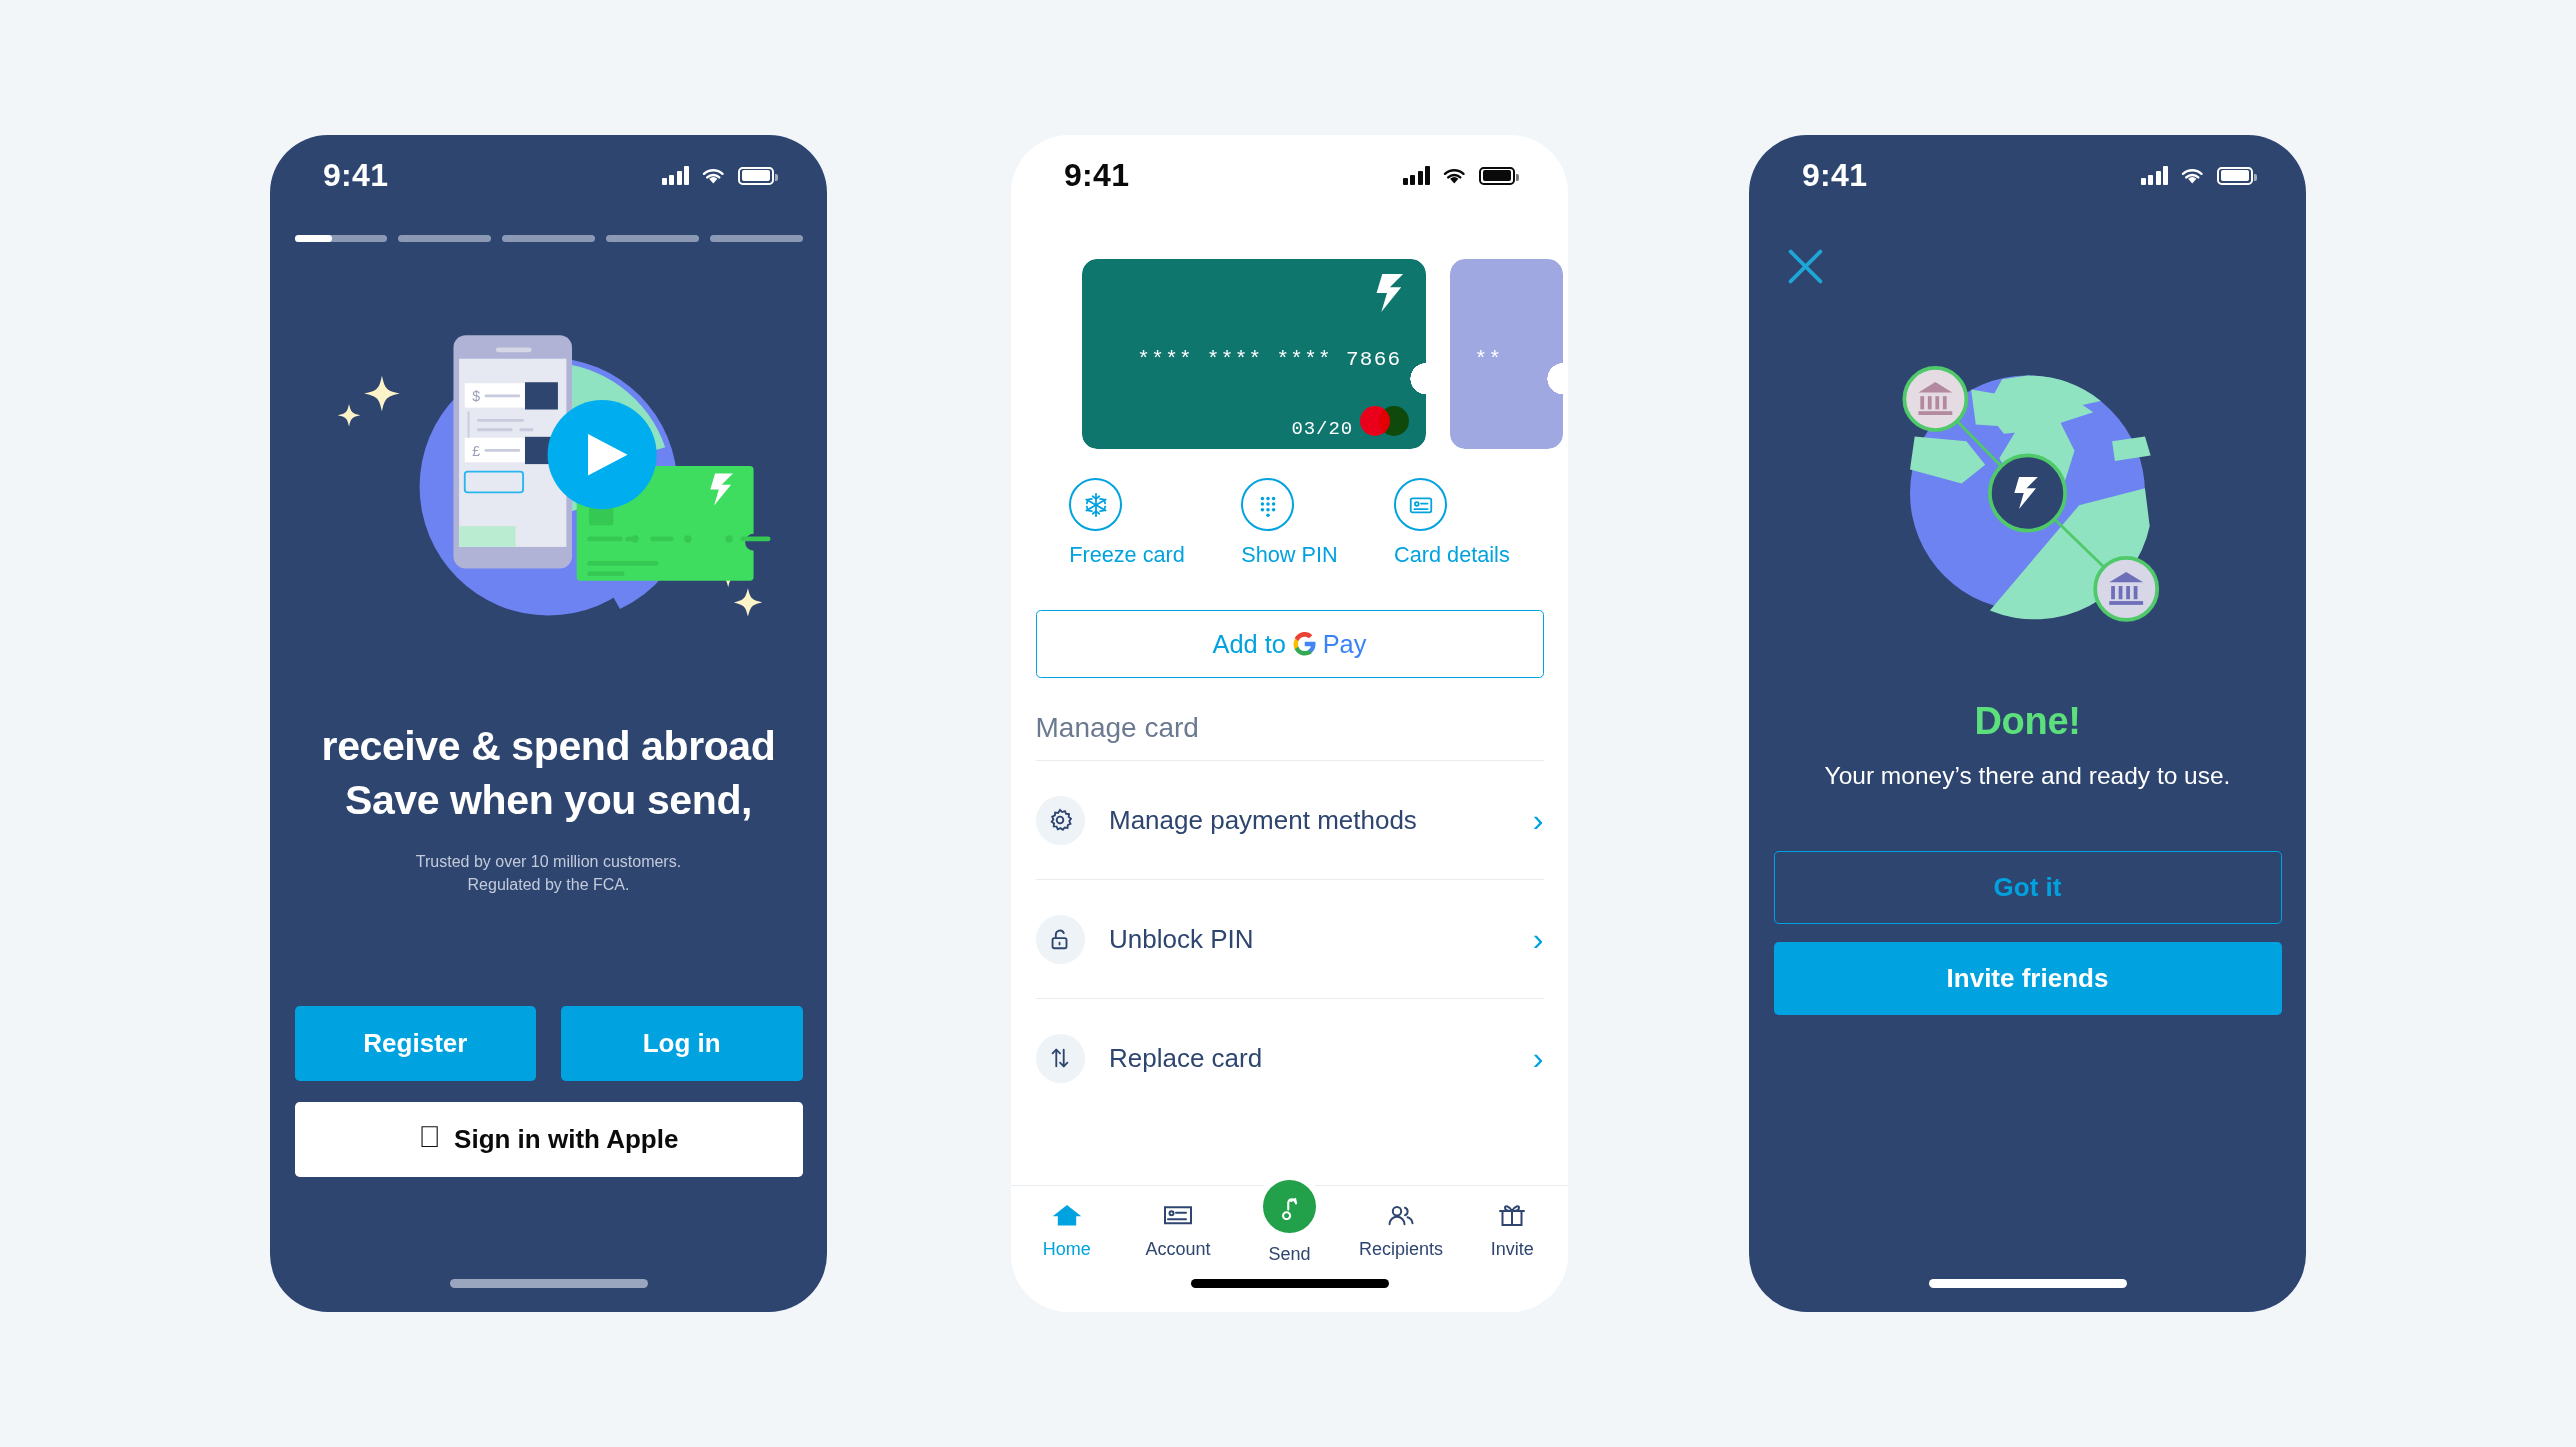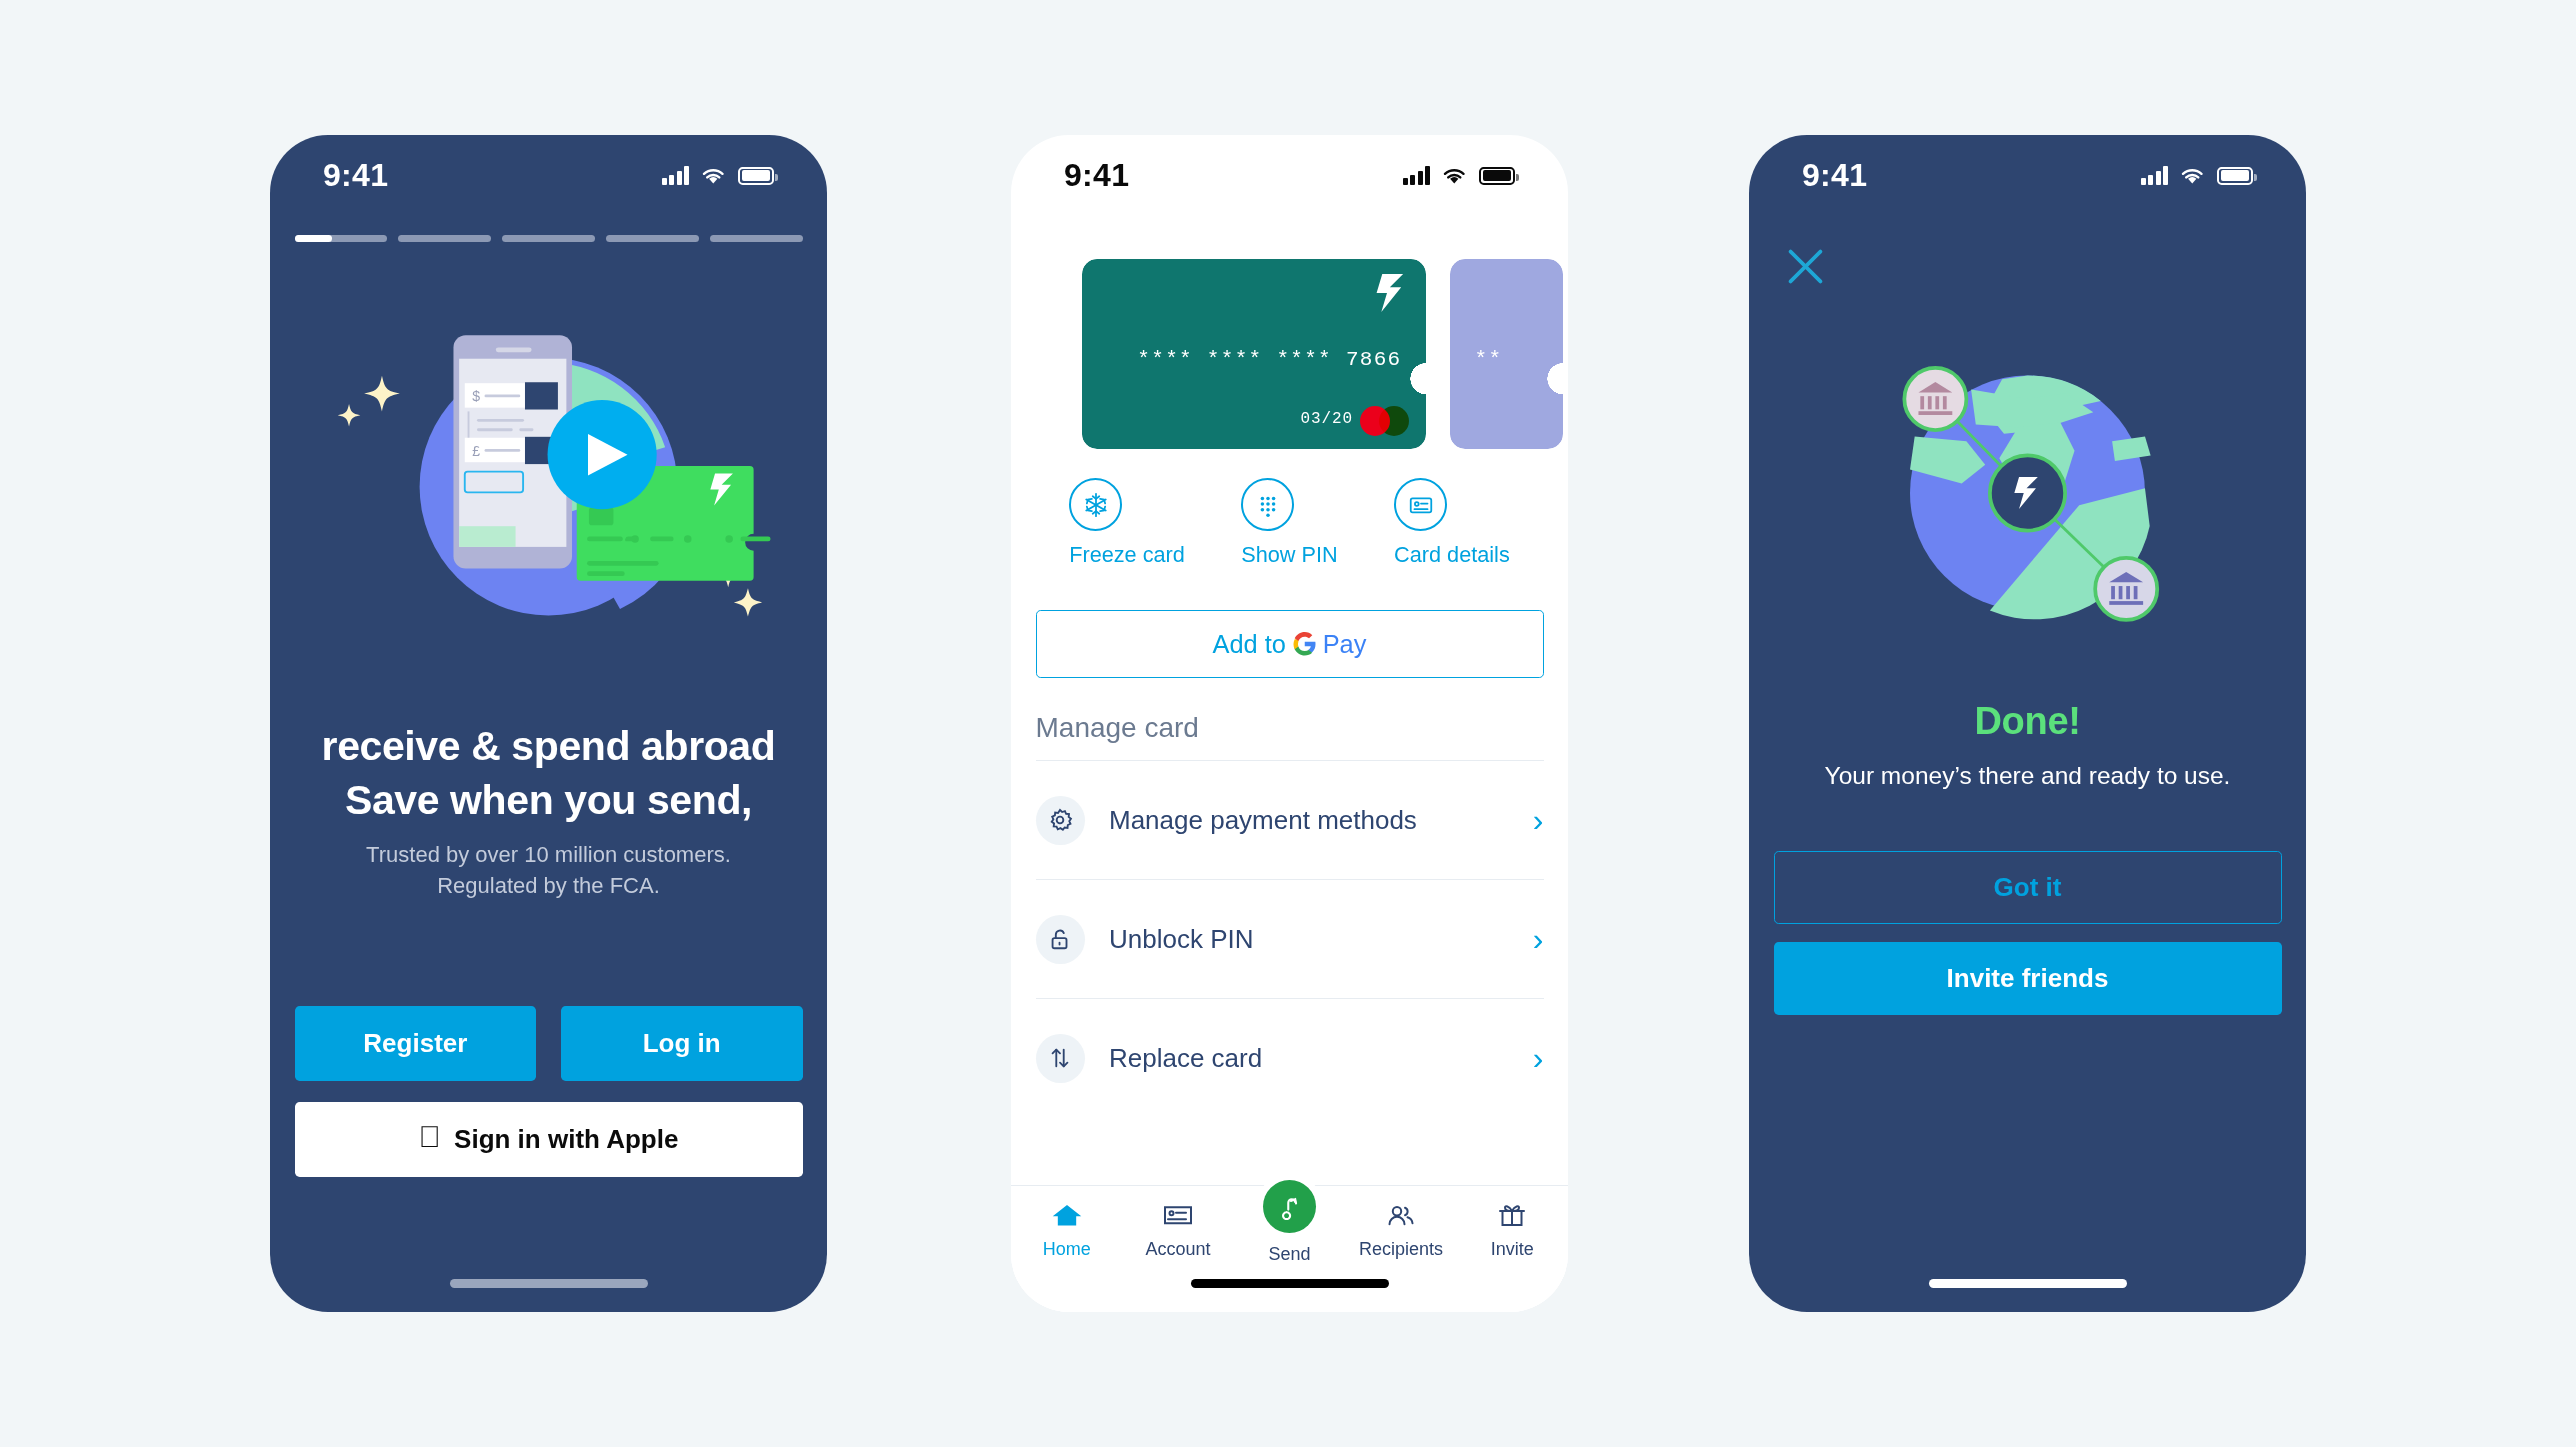--- a/index.html
+++ b/index.html
@@ -63,21 +63,21 @@
     position: absolute; top: 100px; left: 24.5px; right: 24.5px;
     display: flex; gap: 11.3px;
   }
   .progress-seg { flex: 1; height: 6.6px; border-radius: 3.8px; background: #8c99b4; position: relative; }
   .progress-seg .fill { position:absolute; left:0; top:0; bottom:0; background:#ffffff; border-radius:3.8px; }
 
   .illus-1 { position: absolute; left: 0; right: 0; top: 171px; height: 367px; }
 
   .p1-text { position: absolute; left: 0; right: 0; top: 584px; text-align: center; padding: 0 34px; }
   .p1-title { color:#fff; font-size: 41px; font-weight: bold; line-height: 1.32; letter-spacing: -0.4px; }
-  .p1-sub { color:#c3cbdb; font-size: 22px; line-height: 1.42; margin-top: 12px; }
+  .p1-sub { color:#c3cbdb; font-size: 16px; line-height: 1.42; margin-top: 24px; }
 
   .p1-btns { position: absolute; left: 24.5px; right: 24.5px; top: 871px; }
   .btn-row { display: flex; gap: 24.5px; }
   .btn {
     border: none; cursor: pointer; border-radius: 4.7px;
     font-family: inherit; font-size: 26px; font-weight: bold;
     display: flex; align-items: center; justify-content: center;
   }
   .btn-primary { background: #00a2df; color: #fff; height: 75px; flex: 1; }
   .btn-apple {
@@ -97,22 +97,22 @@
   }
   .card-green { left: 71px; top: 0; width: 344px; height: 190px; background: #0f766e; }
   .card-purple{ left: 439px; top: 0; width: 113px; height: 190px; background:#9fa8e0; }
   .card-logo { position: absolute; right: 21px; top: 13px; width: 36px; height: 40px; }
   .card-num {
     position: absolute; left: 0; right: 24.5px; top: 89px; text-align: right;
     color: #fff; font-family: "Liberation Mono", monospace;
     font-size: 21px; letter-spacing: 1.3px;
   }
   .card-exp {
-    position: absolute; right: 73px; bottom: 21px;
-    color: #fff; font-family: "Liberation Mono", monospace; font-size: 16px; letter-spacing: 0.9px;
+    position: absolute; right: 73px; bottom: 9px;
+    color: #fff; font-family: "Liberation Mono", monospace; font-size: 19px; letter-spacing: 0.9px;
   }
   .mc-mark { position: absolute; right: 17px; bottom: 13px; width: 49px; height: 30px; }
   .mc-mark span { position:absolute; top:0; width:30px; height:30px; border-radius:50%; }
   .mc-red { left:0; background:#eb001b; }
   .mc-yel { right:0; background:#f79e1b; mix-blend-mode: multiply; }
   .pcard-num { position:absolute; left:24.5px; top:89px; color:#fff; font-family:"Liberation Mono",monospace; font-size:21px; letter-spacing:1.3px; }
 
   .actions-row {
     position: absolute; top: 262px; left: 30px; right: 30px;
     display: flex; justify-content: space-around;

